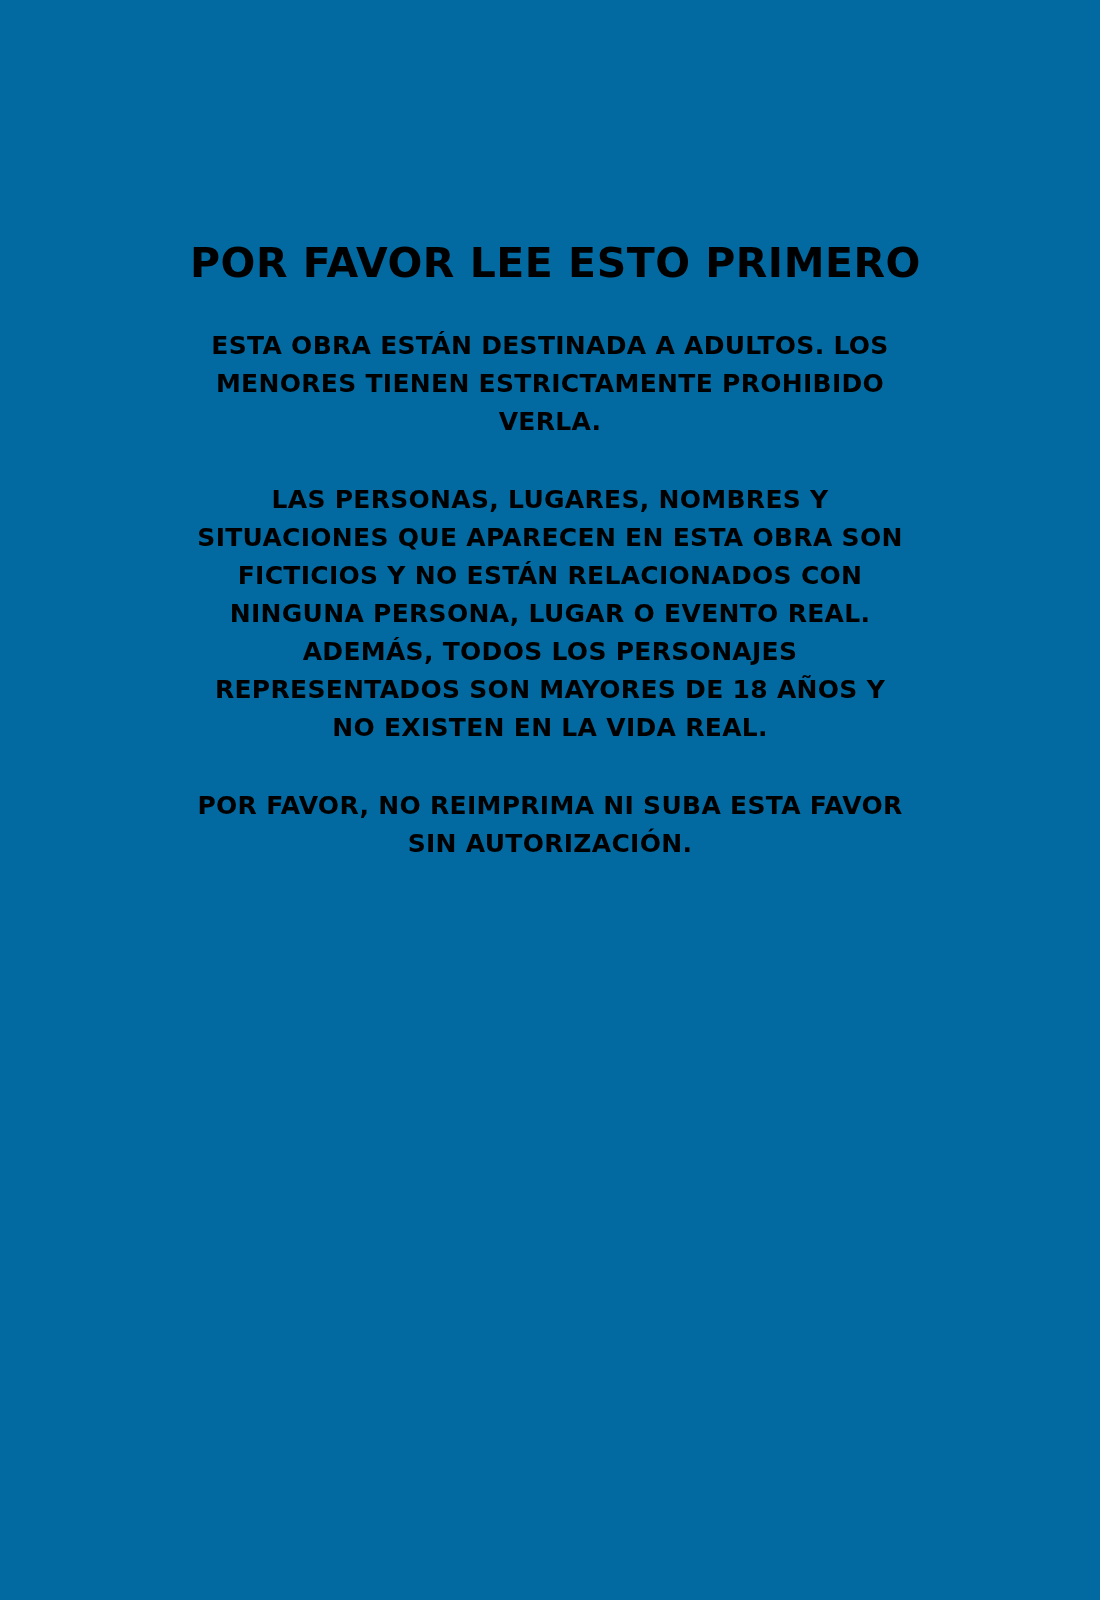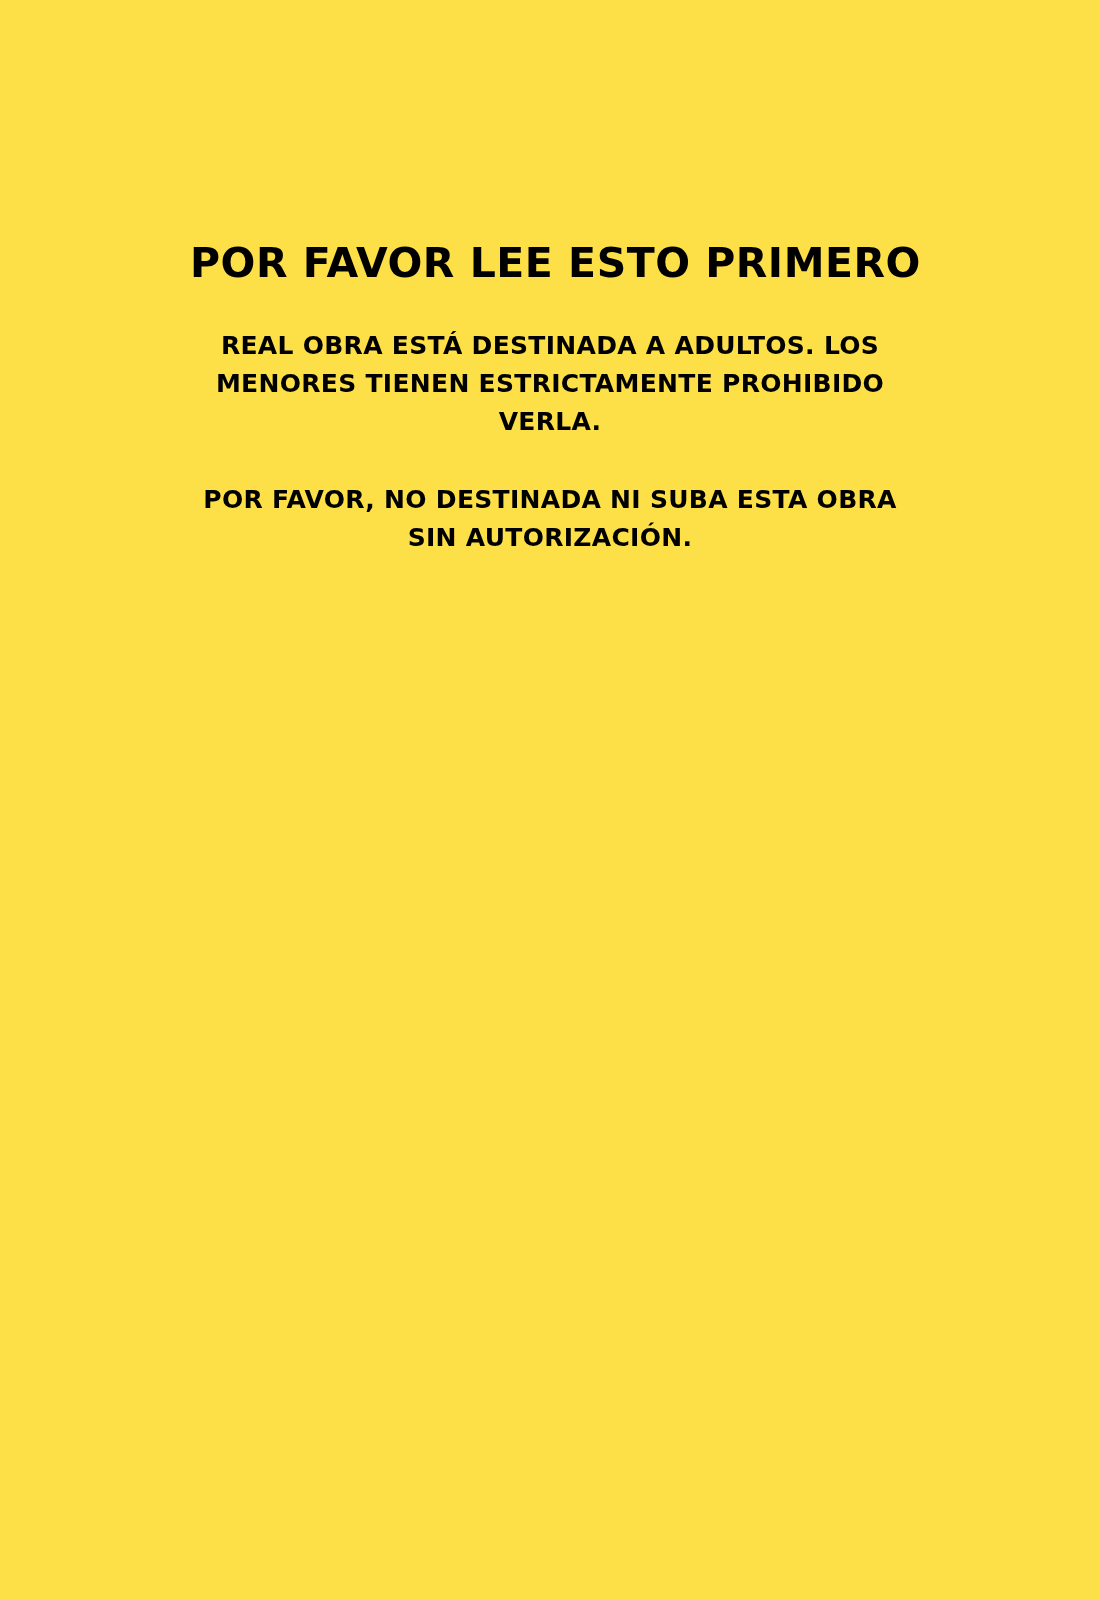--- a/index.html
+++ b/index.html
@@ -4,21 +4,21 @@
 <style>
   html, body {
     margin: 0;
     padding: 0;
     background: #ffffff;
   }
   .page {
     position: relative;
     width: 1100px;
     height: 1600px;
-    background: #fde047;
+    background: #0369a1;
     color: #000000;
     font-family: "DejaVu Sans", "Liberation Sans", sans-serif;
     overflow: hidden;
   }
   .content {
     width: 720px;
     margin: 0 auto;
     padding-top: 240px;
     text-align: center;
     font-weight: bold;
@@ -39,20 +39,21 @@
     font-weight: bold;
   }
 </style>
 </head>
 <body>
 
 <div class="page">
   <div class="content">
     <h1 class="title">POR FAVOR LEE ESTO PRIMERO</h1>
 
-    <p class="warning-paragraph">REAL OBRA ESTÁ DESTINADA A ADULTOS. LOS MENORES TIENEN ESTRICTAMENTE PROHIBIDO VERLA.</p>
+    <p class="warning-paragraph">ESTA OBRA ESTÁN DESTINADA A ADULTOS. LOS MENORES TIENEN ESTRICTAMENTE PROHIBIDO VERLA.</p>
 
 
+    <p class="warning-paragraph">LAS PERSONAS, LUGARES, NOMBRES Y SITUACIONES QUE APARECEN EN ESTA OBRA SON FICTICIOS Y NO ESTÁN RELACIONADOS CON NINGUNA PERSONA, LUGAR O EVENTO REAL. ADEMÁS, TODOS LOS PERSONAJES REPRESENTADOS SON MAYORES DE 18 AÑOS Y NO EXISTEN EN LA VIDA REAL.</p>
 
-    <p class="warning-paragraph">POR FAVOR, NO DESTINADA NI SUBA ESTA OBRA SIN AUTORIZACIÓN.</p>
+    <p class="warning-paragraph">POR FAVOR, NO REIMPRIMA NI SUBA ESTA FAVOR SIN AUTORIZACIÓN.</p>
 
   </div>
 </div>
 
 </body></html>

